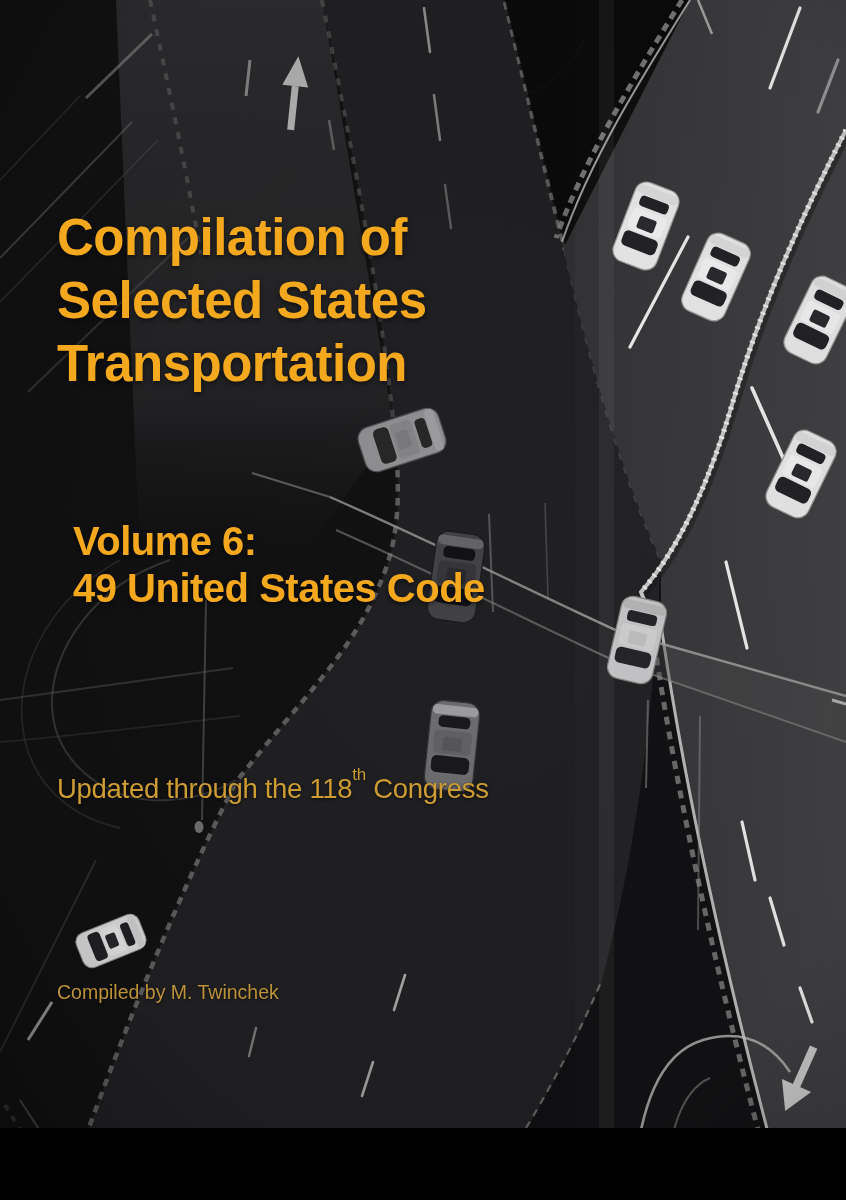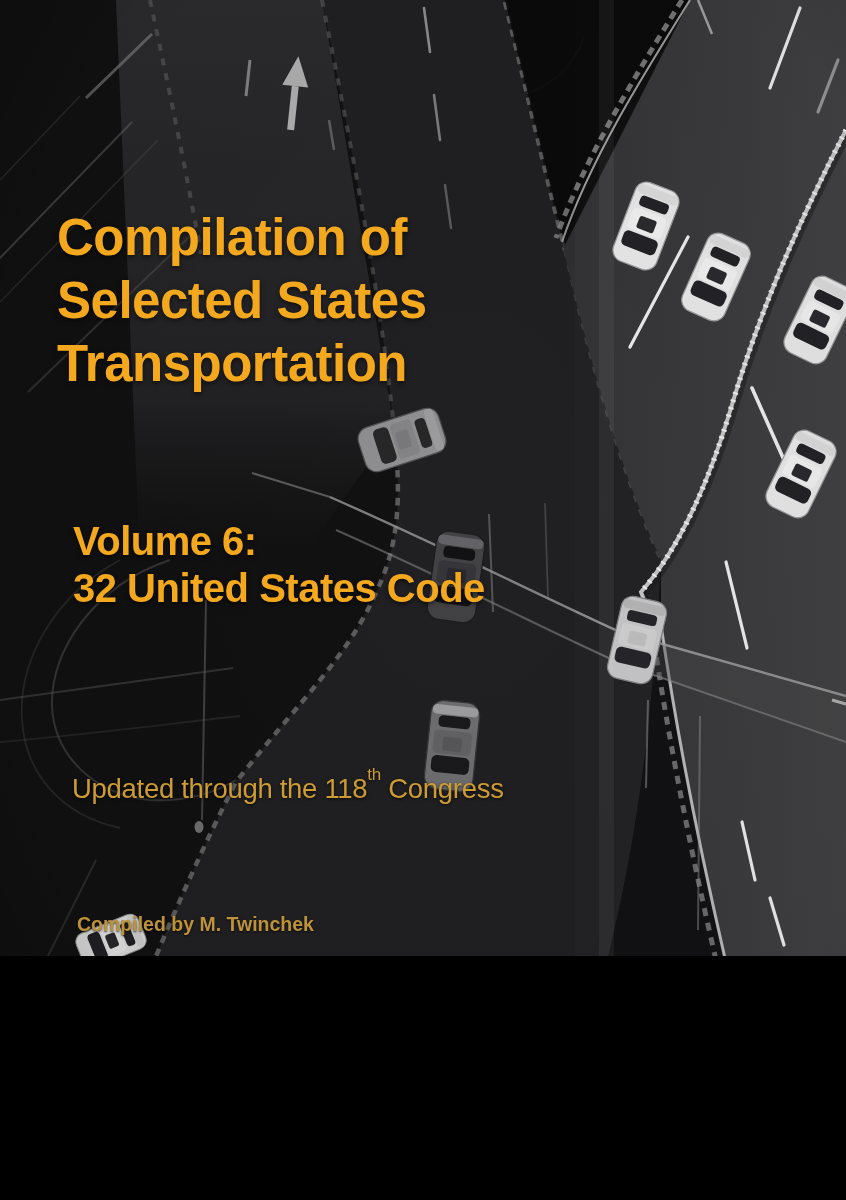--- a/index.html
+++ b/index.html
@@ -1,17 +1,17 @@
 <!DOCTYPE html>
 <html style="--title-text: #F3A81E; --subtitle-text: #F3A81E; --edition-text: #CD9C33; --byline-text: #BD9238; --photo-base: #131313; --highway-gray: #38383B; --road-dark: #232326; --marking-white: #E8E8E8;"><head>
 <meta charset="utf-8">
 <style>
   html,body{margin:0;padding:0;background:#000;}
   .cover{
-    position:relative;width:846px;height:956px;overflow:hidden;
+    position:relative;width:846px;height:1128px;overflow:hidden;
     background:#14532d;font-family:"Liberation Sans",sans-serif;
   }
   .photo{position:absolute;left:0;top:0;width:846px;height:1200px;display:block;}
   .text-layer{position:absolute;left:0;top:0;width:100%;height:100%;}
   .title{
     position:absolute;left:57px;top:172px;
     color:var(--title-text,#F3A81E);
     font-size:51px;font-weight:bold;line-height:63px;letter-spacing:-0.5px;
     text-shadow:0 2px 5px rgba(0,0,0,.55);
     white-space:nowrap;
@@ -19,34 +19,33 @@
   .subtitle{
     position:absolute;left:57px;top:518px;
     color:var(--subtitle-text,#F3A81E);
     font-size:40px;font-weight:bold;line-height:47px;letter-spacing:-0.5px;
     text-shadow:0 2px 4px rgba(0,0,0,.55);
     white-space:nowrap;
     margin-left:16px;
   }
   .line{display:block;}
   .edition{
-    position:absolute;left:72px;top:766px;
+    position:absolute;left:57px;top:766px;
     color:var(--edition-text,#CD9C33);
     font-size:27.5px;font-weight:normal;line-height:33px;letter-spacing:-0.3px;
     text-shadow:0 1px 3px rgba(0,0,0,.7);
     white-space:nowrap;
   }
   .edition sup{font-size:.62em;position:relative;top:-.45em;}
   .byline{
-    position:absolute;left:57px;top:912px;
+    position:absolute;left:57px;top:980px;
     color:var(--byline-text,#BD9238);
-    font-size:19.5px;font-weight:bold;line-height:24px;letter-spacing:0;
+    font-size:19.5px;font-weight:normal;line-height:24px;letter-spacing:0;
     text-shadow:0 1px 2px rgba(0,0,0,.7);
     white-space:nowrap;
-    margin-left:20px;
   }
   
   .car-white{--cb:#e9e9e9;--ce:#9a9a9a;--cg:#232327;--cr:#f2f2f2;--cs:#2b2b2f;--ch:#dcdcdc}
   .car-silver{--cb:#c6c6c8;--ce:#808080;--cg:#26262a;--cr:#cfcfcf;--cs:#bfbfbf;--ch:#b5b5b5}
   .car-gray{--cb:#9a9a9c;--ce:#58585a;--cg:#2a2a2c;--cr:#8f8f91;--cs:#838385;--ch:#a8a8aa}
   .car-mid{--cb:#77777a;--ce:#3a3a3c;--cg:#1d1d1f;--cr:#6a6a6d;--cs:#5e5e61;--ch:#aaaaad}
   .car-dark{--cb:#47474b;--ce:#1f1f22;--cg:#141416;--cr:#3b3b3f;--cs:#2e2e32;--ch:#6b6b6f}
 </style>
 </head>
 <body>
@@ -222,20 +221,20 @@
 
   <div class="text-layer">
     <h1 class="title">
       <span class="line">Compilation of</span>
       <span class="line">Selected States</span>
       <span class="line">Transportation</span>
     </h1>
 
     <div class="subtitle">
       <span class="line">Volume 6:</span>
-      <span class="line">32 United States Code</span>
+      <span class="line">49 United States Code</span>
     </div>
 
     <div class="edition"><span>Updated through the 118</span><sup>th</sup><span> Congress</span></div>
 
     <div class="byline">Compiled by M. Twinchek</div>
   </div>
 </div>
 
 </body></html>

